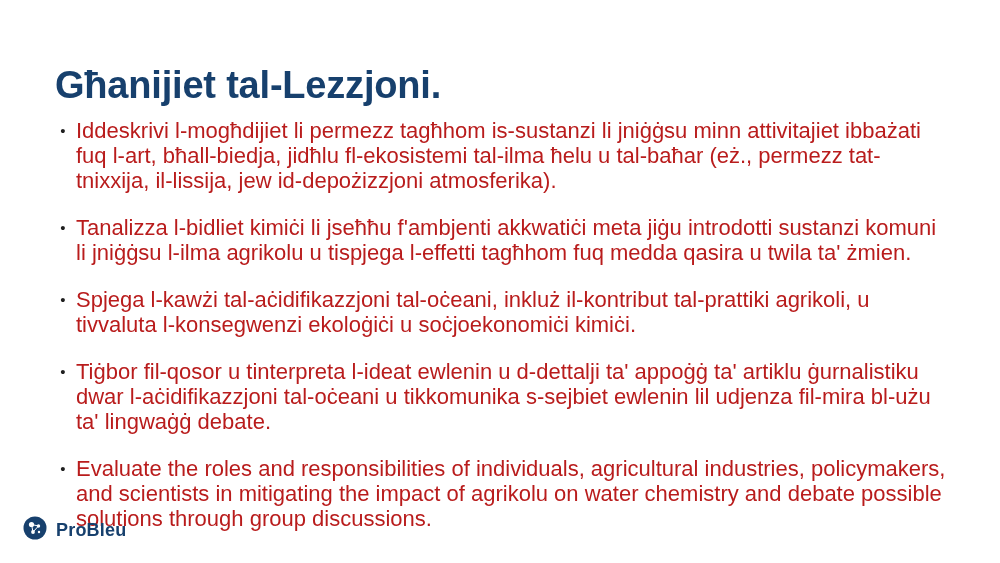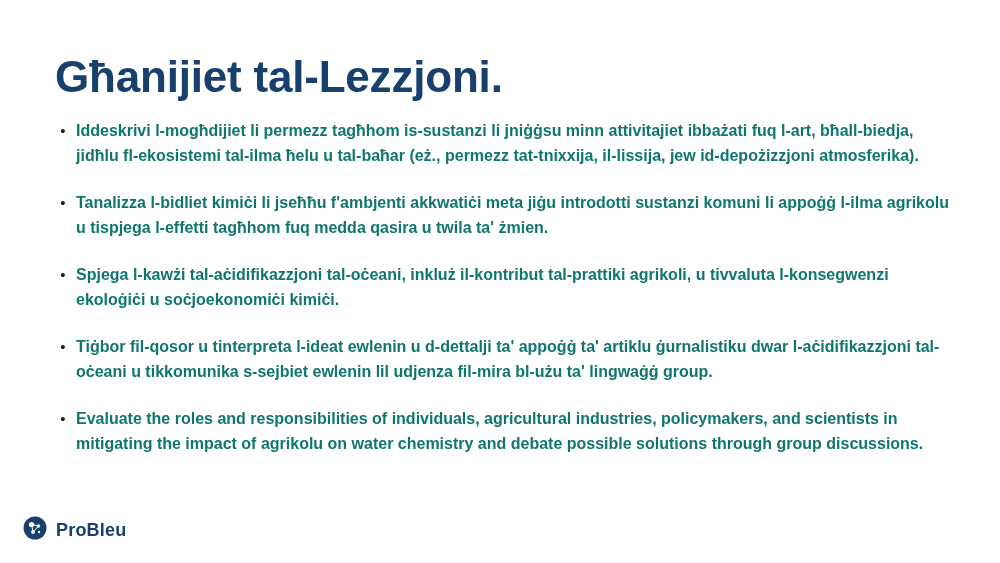--- a/index.html
+++ b/index.html
@@ -16,22 +16,22 @@
   .slide {
     position: relative;
     width: 1000px;
     height: 563px;
     background: #ffffff;
     box-sizing: border-box;
   }
   .title {
     position: absolute;
     left: 55px;
-    top: 52px;
-    font-size: 44px;
+    top: 64px;
+    font-size: 38px;
     font-weight: bold;
     color: #17406d;
     letter-spacing: -0.2px;
     white-space: nowrap;
   }
   .title .period {
     font-weight: bold;
     color: #17406d;
   }
   .bullets {
@@ -50,25 +50,24 @@
     width: 26px;
     flex: 0 0 26px;
     color: #1f1f1f;
     font-size: 15px;
     line-height: 24px;
     text-align: center;
     padding-top: 1px;
   }
   .bullet-text {
     flex: 1 1 auto;
-    font-size: 16px;
+    font-size: 22px;
     line-height: 25px;
-    color: #0f766e;
+    color: #b91c1c;
     text-align: left;
-    font-weight: bold;
   }
   .footer-logo {
     position: absolute;
     left: 22px;
     bottom: 22px;
     display: flex;
     align-items: flex-end;
     gap: 8px;
   }
   .logo-mark {
@@ -94,31 +93,31 @@
 
   <div class="bullets">
 
     <div class="bullet">
       <div class="bullet-marker">•</div>
       <div class="bullet-text">Iddeskrivi l-mogħdijiet li permezz tagħhom is-sustanzi li jniġġsu minn attivitajiet ibbażati fuq l-art, bħall-biedja, jidħlu fl-ekosistemi tal-ilma ħelu u tal-baħar (eż., permezz tat-tnixxija, il-lissija, jew id-depożizzjoni atmosferika).</div>
     </div>
 
     <div class="bullet">
       <div class="bullet-marker">•</div>
-      <div class="bullet-text">Tanalizza l-bidliet kimiċi li jseħħu f'ambjenti akkwatiċi meta jiġu introdotti sustanzi komuni li appoġġ l-ilma agrikolu u tispjega l-effetti tagħhom fuq medda qasira u twila ta' żmien.</div>
+      <div class="bullet-text">Tanalizza l-bidliet kimiċi li jseħħu f'ambjenti akkwatiċi meta jiġu introdotti sustanzi komuni li jniġġsu l-ilma agrikolu u tispjega l-effetti tagħhom fuq medda qasira u twila ta' żmien.</div>
     </div>
 
     <div class="bullet">
       <div class="bullet-marker">•</div>
       <div class="bullet-text">Spjega l-kawżi tal-aċidifikazzjoni tal-oċeani, inkluż il-kontribut tal-prattiki agrikoli, u tivvaluta l-konsegwenzi ekoloġiċi u soċjoekonomiċi kimiċi.</div>
     </div>
 
     <div class="bullet">
       <div class="bullet-marker">•</div>
-      <div class="bullet-text">Tiġbor fil-qosor u tinterpreta l-ideat ewlenin u d-dettalji ta' appoġġ ta' artiklu ġurnalistiku dwar l-aċidifikazzjoni tal-oċeani u tikkomunika s-sejbiet ewlenin lil udjenza fil-mira bl-użu ta' lingwaġġ group.</div>
+      <div class="bullet-text">Tiġbor fil-qosor u tinterpreta l-ideat ewlenin u d-dettalji ta' appoġġ ta' artiklu ġurnalistiku dwar l-aċidifikazzjoni tal-oċeani u tikkomunika s-sejbiet ewlenin lil udjenza fil-mira bl-użu ta' lingwaġġ debate.</div>
     </div>
 
     <div class="bullet">
       <div class="bullet-marker">•</div>
       <div class="bullet-text">Evaluate the roles and responsibilities of individuals, agricultural industries, policymakers, and scientists in mitigating the impact of agrikolu on water chemistry and debate possible solutions through group discussions.</div>
     </div>
 
   </div>
 
   <div class="footer-logo">

